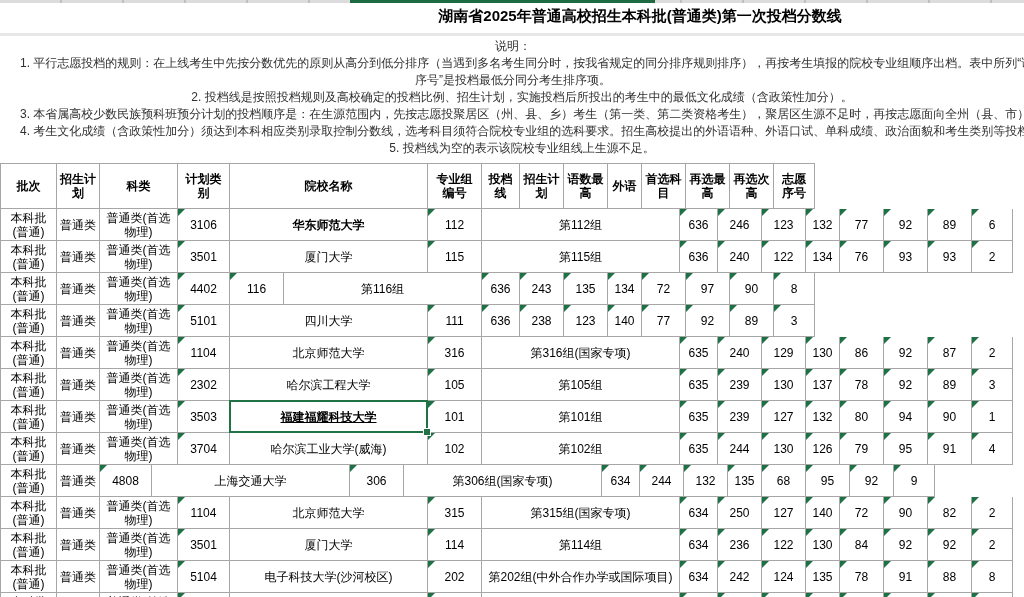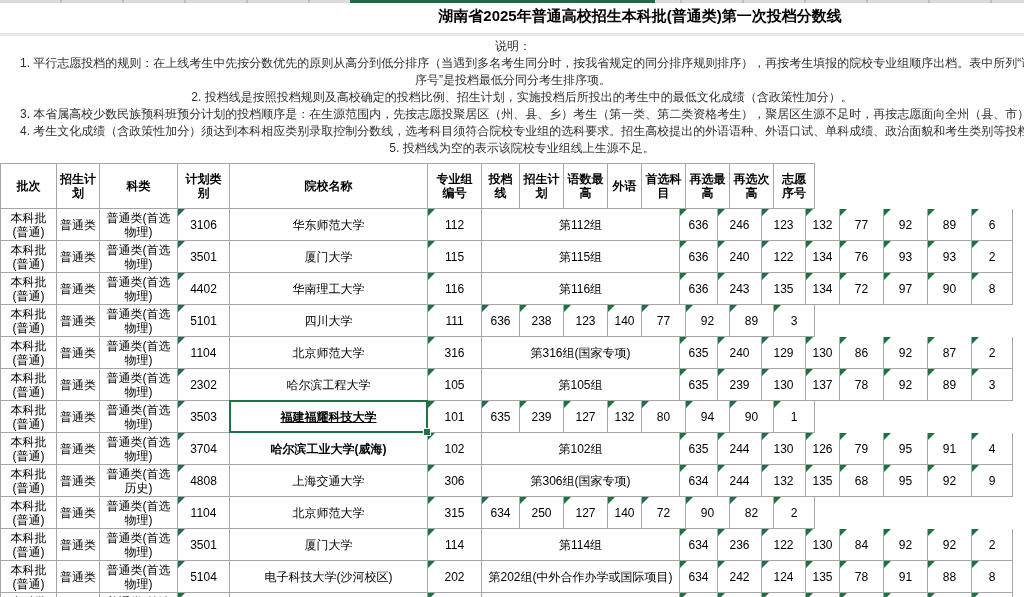--- a/index.html
+++ b/index.html
@@ -93,21 +93,21 @@
       <div class="tcell" style="width: 44px;">再选最高</div>
       <div class="tcell" style="width: 44px;">再选次高</div>
       <div class="tcell" style="width: 41px;">志愿序号</div>
     </div>
 
 <div class="trow drow">
       <div class="tcell" style="width: 57px;">本科批(普通)</div>
       <div class="tcell" style="width: 43px;">普通类</div>
       <div class="tcell" style="width: 78px;">普通类(首选物理)</div>
       <div class="tcell flag" style="width: 52px;">3106</div>
-      <div class="tcell" style="width: 198px;">华东师范大学</div>
+      <div class="tcell" style="width: 198px; font-weight: bold;">华东师范大学</div>
       <div class="tcell flag" style="width: 54px;">112</div>
       <div class="tcell" style="width: 198px;">第112组</div>
       <div class="tcell flag" style="width: 38px;">636</div>
       <div class="tcell flag" style="width: 44px;">246</div>
       <div class="tcell flag" style="width: 44px;">123</div>
       <div class="tcell flag" style="width: 34px;">132</div>
       <div class="tcell flag" style="width: 44px;">77</div>
       <div class="tcell flag" style="width: 44px;">92</div>
       <div class="tcell flag" style="width: 44px;">89</div>
       <div class="tcell flag" style="width: 41px;">6</div>
@@ -127,21 +127,20 @@
       <div class="tcell flag" style="width: 44px;">76</div>
       <div class="tcell flag" style="width: 44px;">93</div>
       <div class="tcell flag" style="width: 44px;">93</div>
       <div class="tcell flag" style="width: 41px;">2</div>
     </div>
     <div class="trow drow">
       <div class="tcell" style="width: 57px;">本科批(普通)</div>
       <div class="tcell" style="width: 43px;">普通类</div>
       <div class="tcell" style="width: 78px;">普通类(首选物理)</div>
       <div class="tcell flag" style="width: 52px;">4402</div>
-      <div class="tcell" style="width: 198px;">华南理工大学</div>
       <div class="tcell flag" style="width: 54px;">116</div>
       <div class="tcell" style="width: 198px;">第116组</div>
       <div class="tcell flag" style="width: 38px;">636</div>
       <div class="tcell flag" style="width: 44px;">243</div>
       <div class="tcell flag" style="width: 44px;">135</div>
       <div class="tcell flag" style="width: 34px;">134</div>
       <div class="tcell flag" style="width: 44px;">72</div>
       <div class="tcell flag" style="width: 44px;">97</div>
       <div class="tcell flag" style="width: 44px;">90</div>
       <div class="tcell flag" style="width: 41px;">8</div>
@@ -196,70 +195,71 @@
       <div class="tcell flag" style="width: 44px;">89</div>
       <div class="tcell flag" style="width: 41px;">3</div>
     </div>
     <div class="trow drow">
       <div class="tcell" style="width: 57px;">本科批(普通)</div>
       <div class="tcell" style="width: 43px;">普通类</div>
       <div class="tcell" style="width: 78px;">普通类(首选物理)</div>
       <div class="tcell flag" style="width: 52px;">3503</div>
       <div class="tcell sel" style="width: 198px;">福建福耀科技大学<div class="sel-border"></div><div class="fill-handle"></div></div>
       <div class="tcell flag" style="width: 54px;">101</div>
+      <div class="tcell" style="width: 198px;">第101组</div>
       <div class="tcell flag" style="width: 38px;">635</div>
       <div class="tcell flag" style="width: 44px;">239</div>
       <div class="tcell flag" style="width: 44px;">127</div>
       <div class="tcell flag" style="width: 34px;">132</div>
       <div class="tcell flag" style="width: 44px;">80</div>
       <div class="tcell flag" style="width: 44px;">94</div>
       <div class="tcell flag" style="width: 44px;">90</div>
       <div class="tcell flag" style="width: 41px;">1</div>
     </div>
     <div class="trow drow">
       <div class="tcell" style="width: 57px;">本科批(普通)</div>
       <div class="tcell" style="width: 43px;">普通类</div>
       <div class="tcell" style="width: 78px;">普通类(首选物理)</div>
       <div class="tcell flag" style="width: 52px;">3704</div>
-      <div class="tcell" style="width: 198px; font-weight: bold;">哈尔滨工业大学(威海)</div>
+      <div class="tcell" style="width: 198px;">哈尔滨工业大学(威海)</div>
       <div class="tcell flag" style="width: 54px;">102</div>
       <div class="tcell" style="width: 198px;">第102组</div>
       <div class="tcell flag" style="width: 38px;">635</div>
       <div class="tcell flag" style="width: 44px;">244</div>
       <div class="tcell flag" style="width: 44px;">130</div>
       <div class="tcell flag" style="width: 34px;">126</div>
       <div class="tcell flag" style="width: 44px;">79</div>
       <div class="tcell flag" style="width: 44px;">95</div>
       <div class="tcell flag" style="width: 44px;">91</div>
       <div class="tcell flag" style="width: 41px;">4</div>
     </div>
     <div class="trow drow">
       <div class="tcell" style="width: 57px;">本科批(普通)</div>
       <div class="tcell" style="width: 43px;">普通类</div>
-      <div class="tcell" style="width: 78px;">普通类(首选历史)</div>
       <div class="tcell flag" style="width: 52px;">4808</div>
       <div class="tcell" style="width: 198px;">上海交通大学</div>
       <div class="tcell flag" style="width: 54px;">306</div>
       <div class="tcell" style="width: 198px;">第306组(国家专项)</div>
       <div class="tcell flag" style="width: 38px;">634</div>
       <div class="tcell flag" style="width: 44px;">244</div>
       <div class="tcell flag" style="width: 44px;">132</div>
       <div class="tcell flag" style="width: 34px;">135</div>
       <div class="tcell flag" style="width: 44px;">68</div>
       <div class="tcell flag" style="width: 44px;">95</div>
       <div class="tcell flag" style="width: 44px;">92</div>
       <div class="tcell flag" style="width: 41px;">9</div>
     </div>
     <div class="trow drow">
       <div class="tcell" style="width: 57px;">本科批(普通)</div>
       <div class="tcell" style="width: 43px;">普通类</div>
       <div class="tcell" style="width: 78px;">普通类(首选物理)</div>
       <div class="tcell flag" style="width: 52px;">1104</div>
       <div class="tcell" style="width: 198px;">北京师范大学</div>
       <div class="tcell flag" style="width: 54px;">315</div>
+      <div class="tcell" style="width: 198px;">第315组(国家专项)</div>
       <div class="tcell flag" style="width: 38px;">634</div>
       <div class="tcell flag" style="width: 44px;">250</div>
       <div class="tcell flag" style="width: 44px;">127</div>
       <div class="tcell flag" style="width: 34px;">140</div>
       <div class="tcell flag" style="width: 44px;">72</div>
       <div class="tcell flag" style="width: 44px;">90</div>
       <div class="tcell flag" style="width: 44px;">82</div>
       <div class="tcell flag" style="width: 41px;">2</div>
     </div>
     <div class="trow drow">

